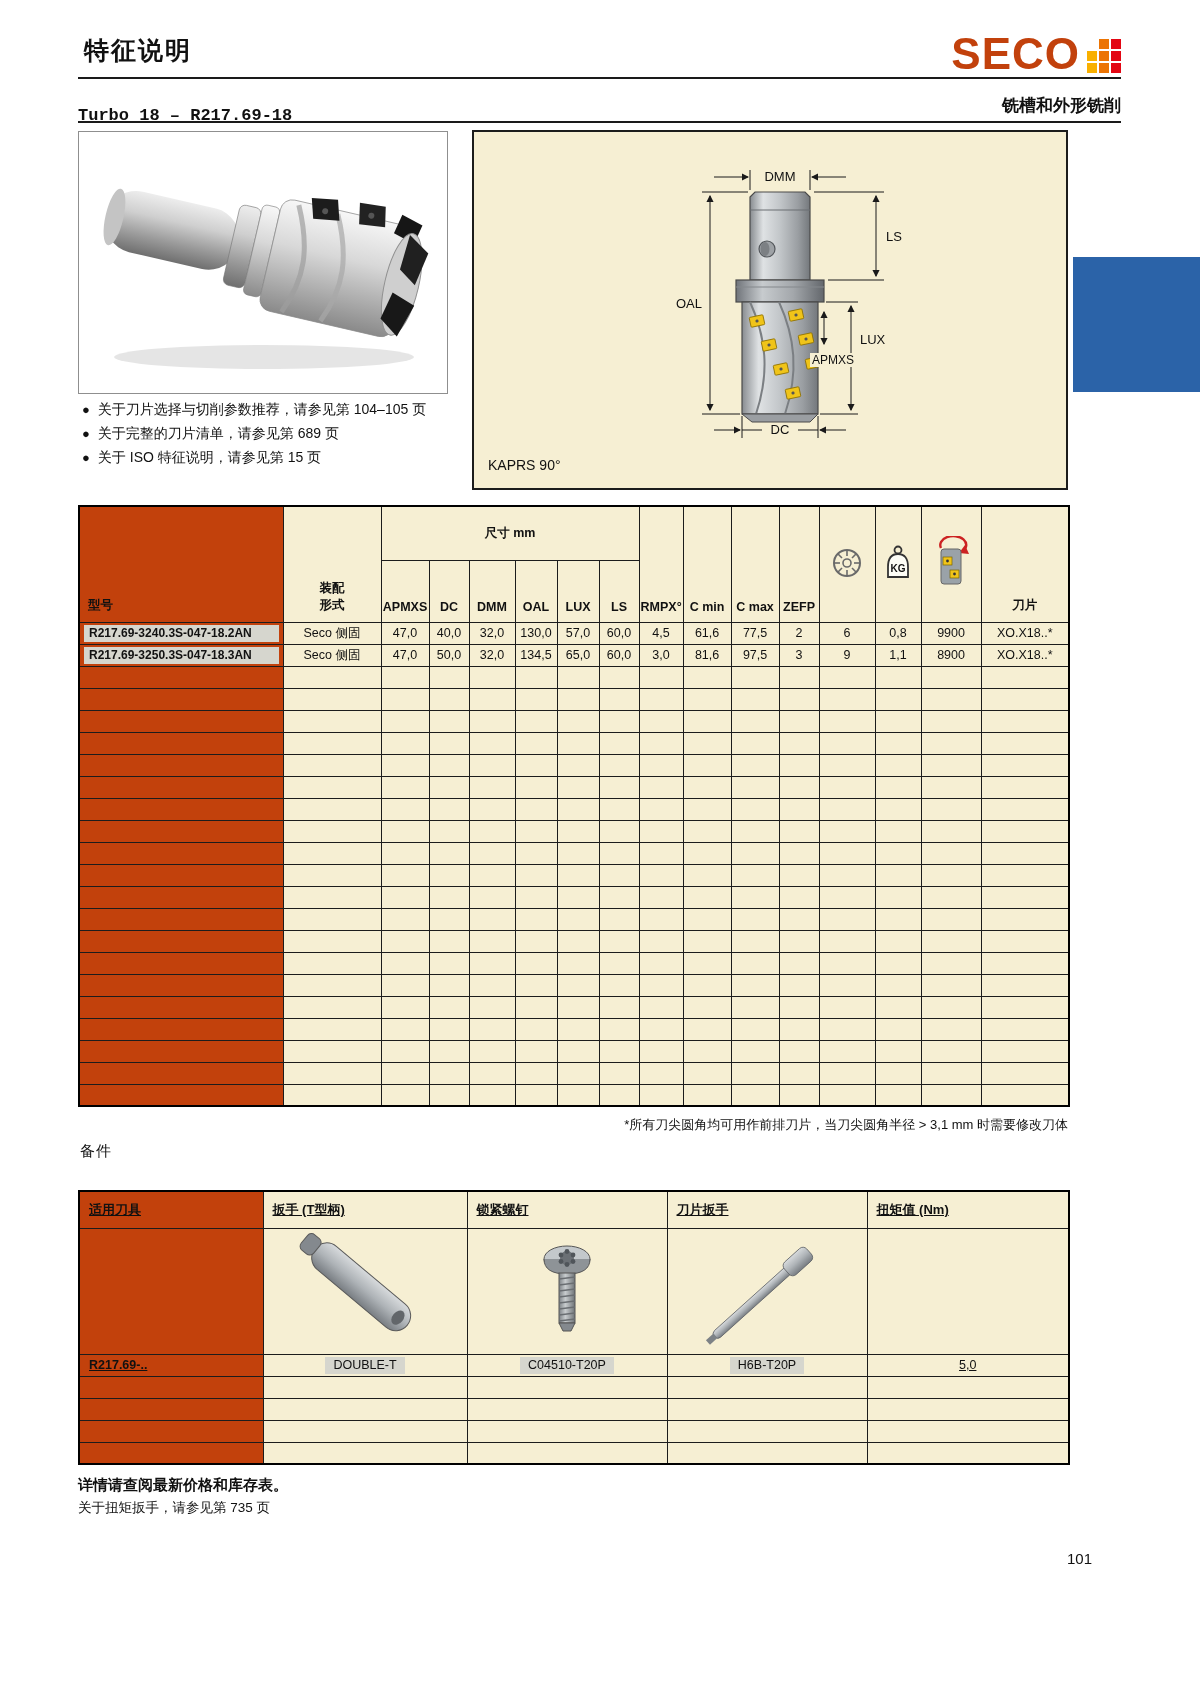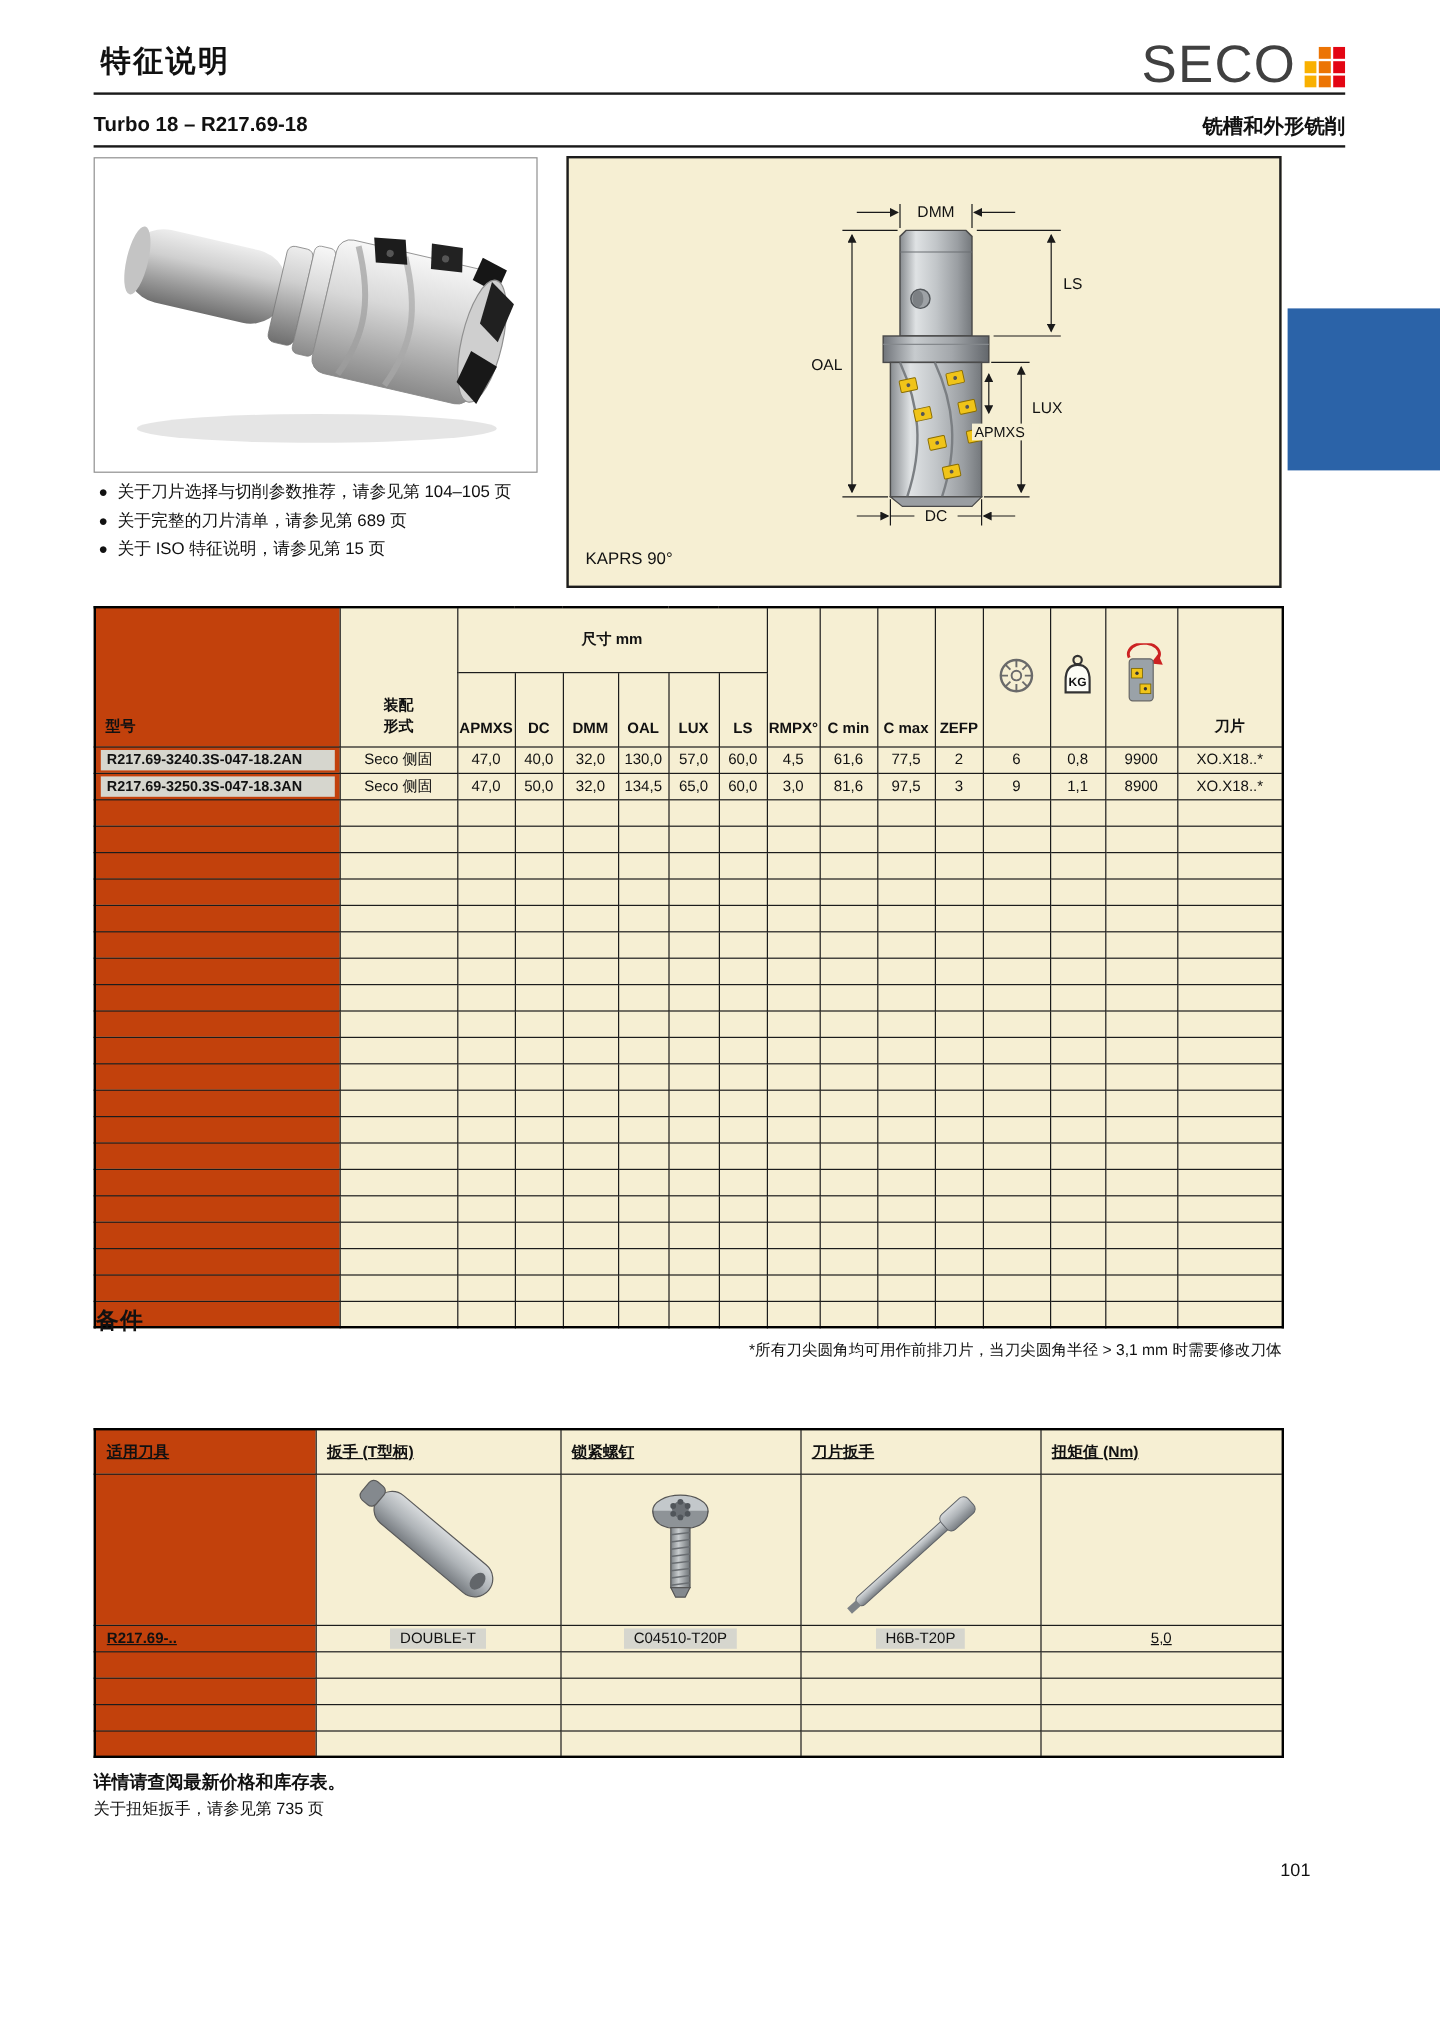--- a/index.html
+++ b/index.html
@@ -3,26 +3,26 @@
 <meta charset="utf-8">
 <style>
   * { margin:0; padding:0; box-sizing:border-box; }
   html,body { background:#e8e8e8; }
   body { font-family:"Liberation Sans","DejaVu Sans",sans-serif; color:#111; }
   .page { position:relative; width:1200px; height:1697px; background:#ffffff; overflow:hidden; margin:0 auto; }
 
   
   .page-title { position:absolute; left:84px; top:34px; font-size:25px; font-weight:700; letter-spacing:2px; }
   .logo { position:absolute; right:79px; top:34px; display:flex; align-items:flex-start; }
-  .logo-text { font-size:44px; line-height:40px; font-weight:400; color:#404040; letter-spacing:1px; }
+  .logo-text { font-size:44px; line-height:40px; font-weight:700; color:#c2410c; letter-spacing:1px; }
   .logo-mark { margin-left:7px; margin-top:5px; }
   .rule { position:absolute; left:78px; width:1043px; background:#1a1a1a; }
   .rule-1 { top:77px; height:2px; }
   .rule-2 { top:121px; height:2px; }
-  .series { position:absolute; left:78px; top:94px; font-size:17px; font-weight:700; }
+  .series { position:absolute; left:78px; top:106px; font-size:17px; font-weight:700;font-family:Liberation Mono, monospace; }
   .application { position:absolute; right:79px; top:94px; font-size:17px; font-weight:700; }
 
   
   .photo-box { position:absolute; left:78px; top:131px; width:370px; height:263px; border:1px solid #8f8f8f; background:#fff; }
 
   
   .notes { position:absolute; left:82px; top:400px; font-size:14px; }
   .note-line { display:flex; align-items:flex-start; margin-bottom:5px; line-height:19px; }
   .note-bullet { font-size:13px; margin-right:8px; line-height:19px; }
 
@@ -47,21 +47,21 @@
   .th-model { text-align:left !important; padding-left:8px !important; }
   .th-group { vertical-align:middle !important; padding:0 !important; }
   .th-icon { vertical-align:middle !important; padding:0 !important; }
   .main-table td { font-size:12.5px; text-align:center; height:22px; padding:0 1px; }
   .main-table td.model-cell { text-align:left; padding:0 2px; }
   .hl-model { display:block; margin:2px 2px; padding:1px 5px; font-weight:700; font-size:12px; white-space:nowrap; }
 
   .footnote { position:absolute; left:78px; top:1116px; width:990px; text-align:right; font-size:13px; }
 
   
-  .acc-title { position:absolute; left:80px; top:1088px; font-size:19px; font-weight:700; letter-spacing:1px; }
+  .acc-title { position:absolute; left:80px; top:1142px; font-size:15px; font-weight:400; letter-spacing:1px; }
   .acc-table { position:absolute; left:78px; top:1190px; width:990px;text-decoration:underline; }
   .acc-table th { font-size:13px; font-weight:700; text-align:left; vertical-align:middle; padding:8px 9px; height:37px; }
   .acc-table td { font-size:12.5px; text-align:center; height:22px; }
   .acc-table td.acc-first { text-align:left; padding-left:9px; font-weight:700; }
   .acc-table tr.img-row td { height:126px; vertical-align:middle; }
 
   .footer-note1 { position:absolute; left:78px; top:1476px; font-size:15px; font-weight:700; }
   .footer-note2 { position:absolute; left:78px; top:1499px; font-size:13.5px; }
   .page-number { position:absolute; right:108px; top:1550px; font-size:15px; }
 </style>

